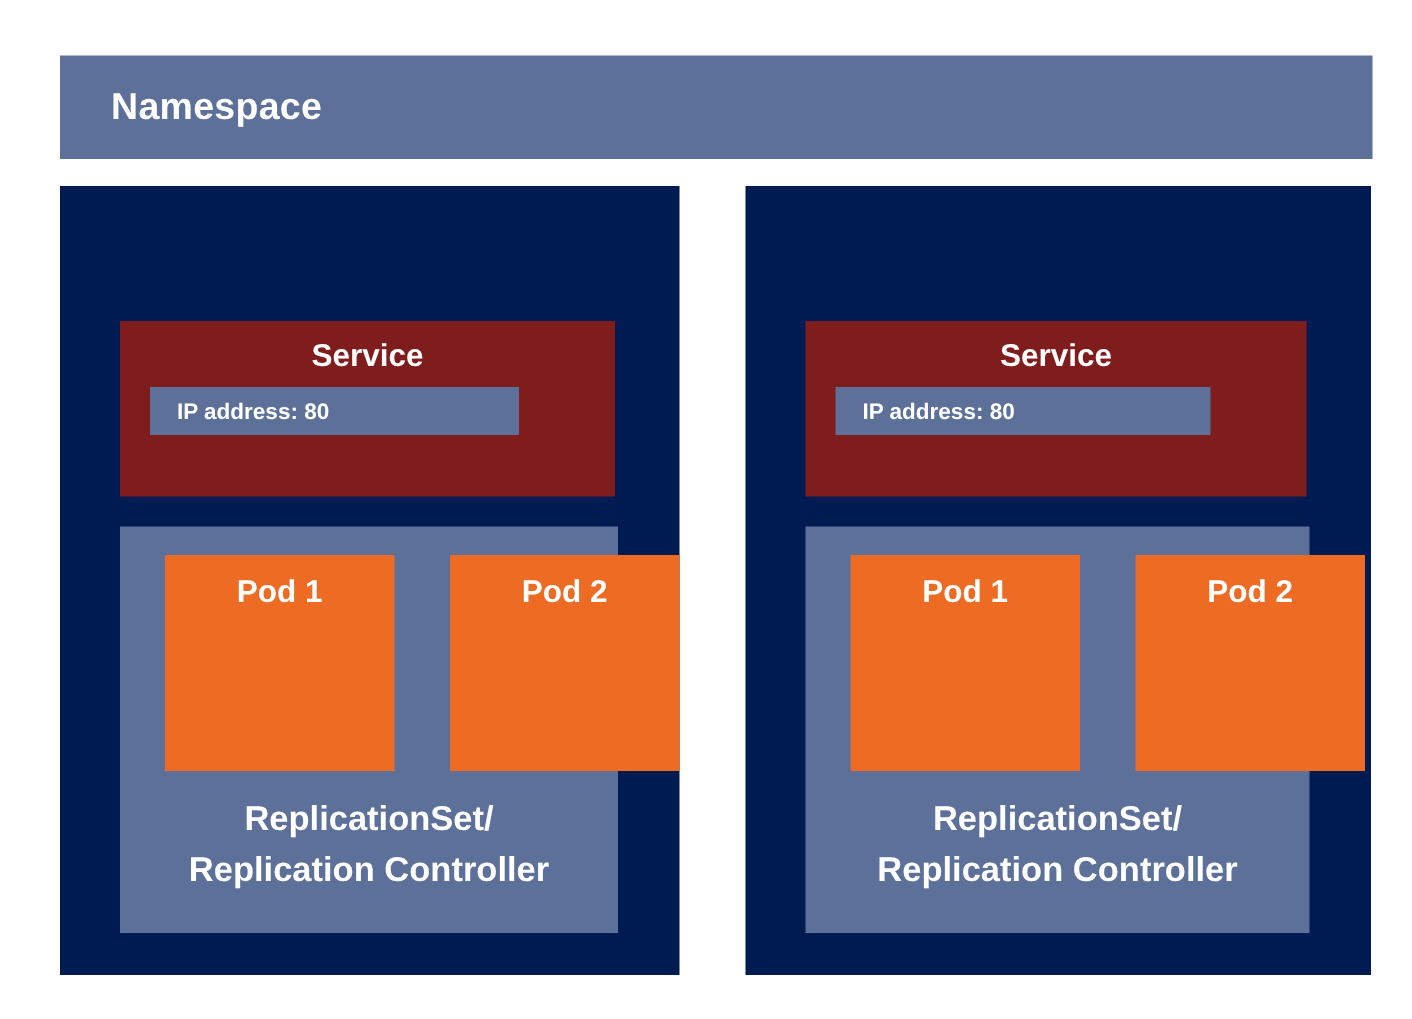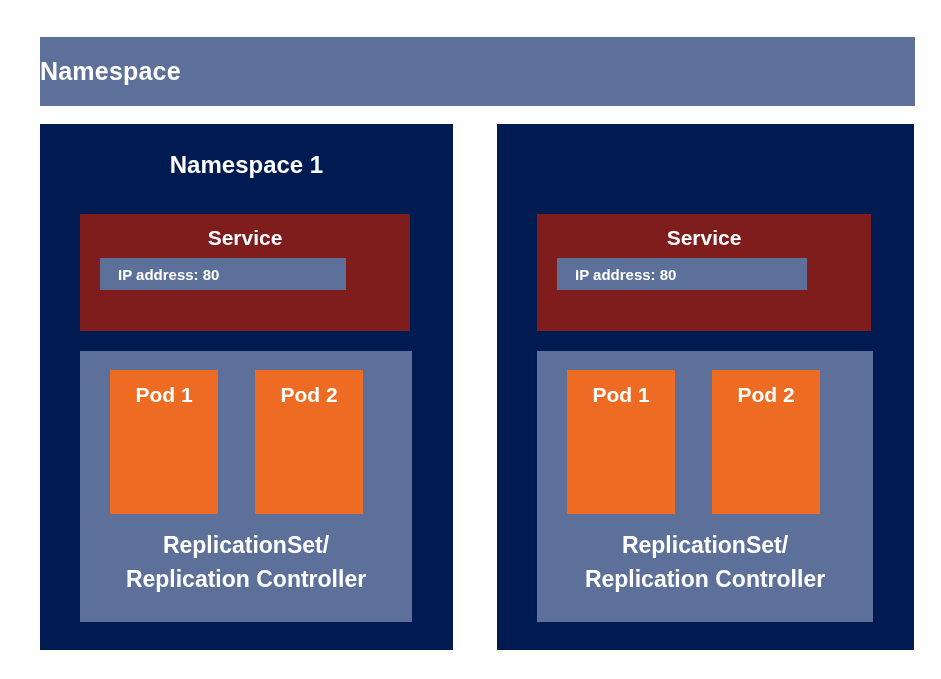--- a/index.html
+++ b/index.html
@@ -26,20 +26,21 @@
     position: absolute;
     left: 40px;
     top: 37px;
     width: 875px;
     height: 69px;
     background: #5c7099;
     display: flex;
     align-items: center;
   }
   .banner-title {
+    margin-left: 34px;
     color: #ffffff;
     font-size: 25px;
     font-weight: bold;
     letter-spacing: 0.2px;
     line-height: 1;
   }
 
   
   .ns-box {
     position: absolute;
@@ -115,20 +116,21 @@
     left: 30px;
     top: 19px;
     display: flex;
     gap: 37px;
   }
   .pod {
     width: 108px;
     height: 144px;
     background: #ed6b23;
     position: relative;
+    padding-left: 45px;
   }
   .pod-label {
     position: absolute;
     left: 0;
     right: 0;
     top: 14px;
     text-align: center;
     color: #ffffff;
     font-size: 21px;
     font-weight: bold;
@@ -150,21 +152,20 @@
 </head>
 <body>
 
 <div id="canvas">
 
   <div class="banner">
     <div class="banner-title">Namespace</div>
   </div>
 
   <div class="ns-box ns-left">
-    <div class="ns-title">Namespace 1</div>
 
     <div class="service-box">
       <div class="service-title">Service</div>
       <div class="ip-chip">
         <span class="ip-chip-label">IP address: 80</span>
       </div>
     </div>
 
     <div class="rs-box">
       <div class="pods-row">

